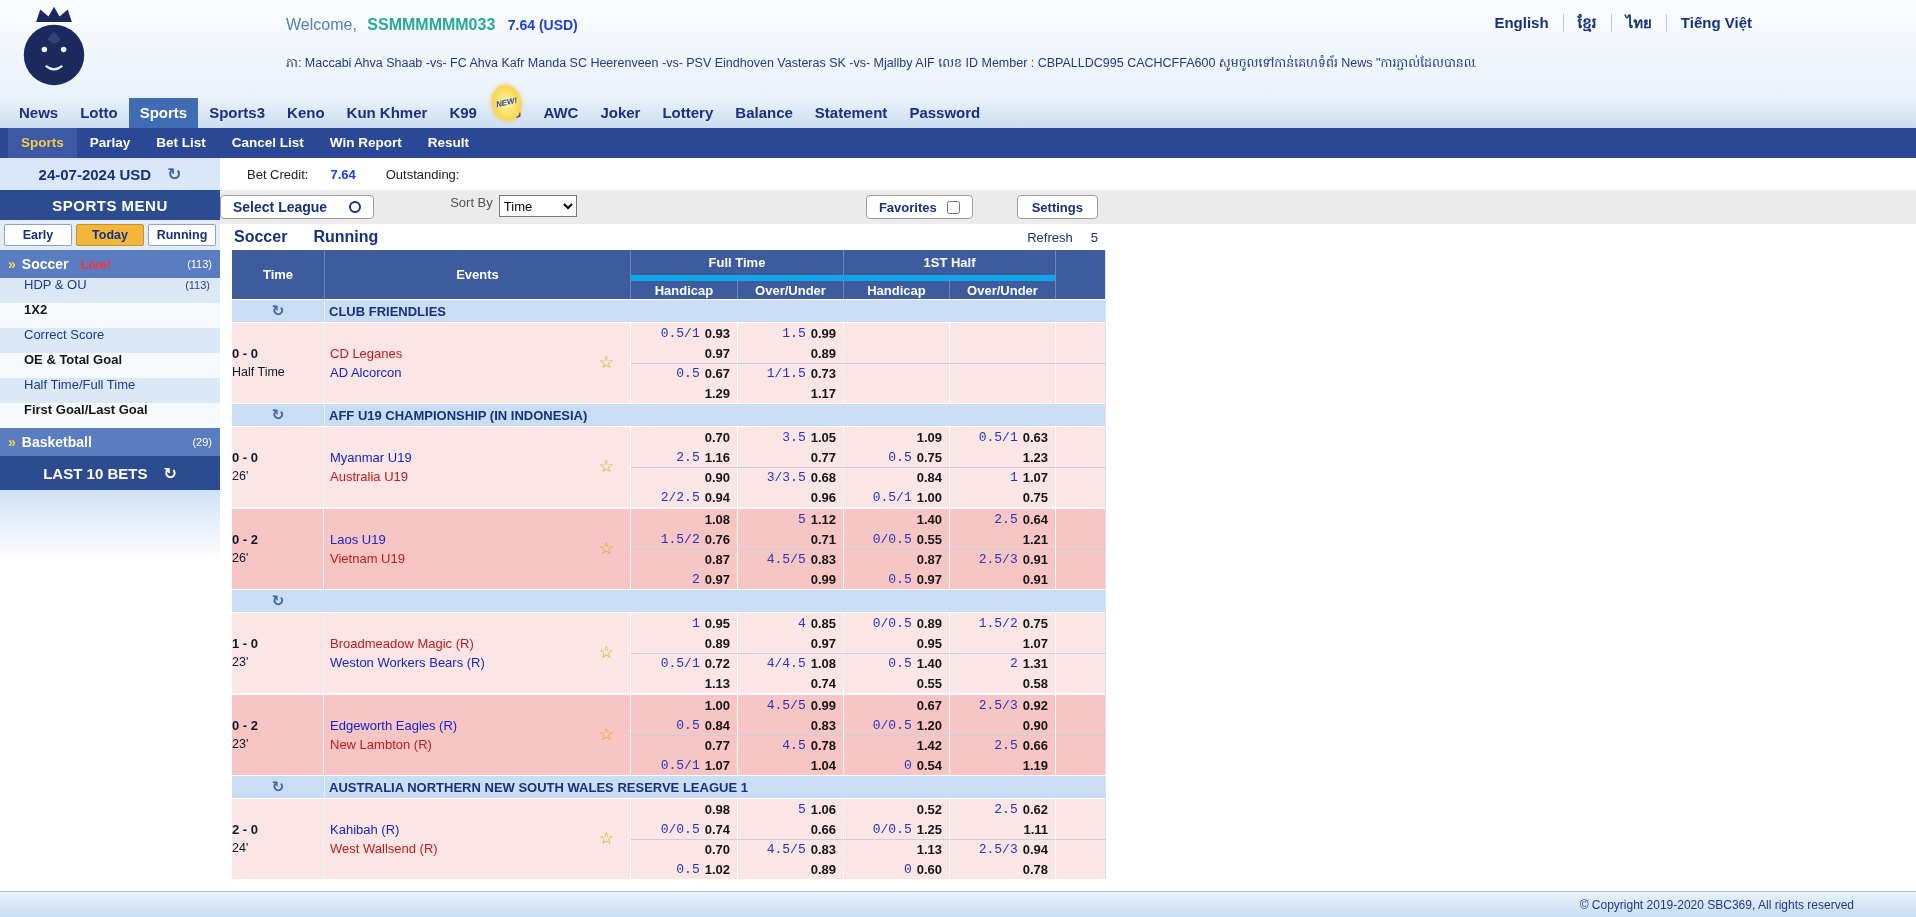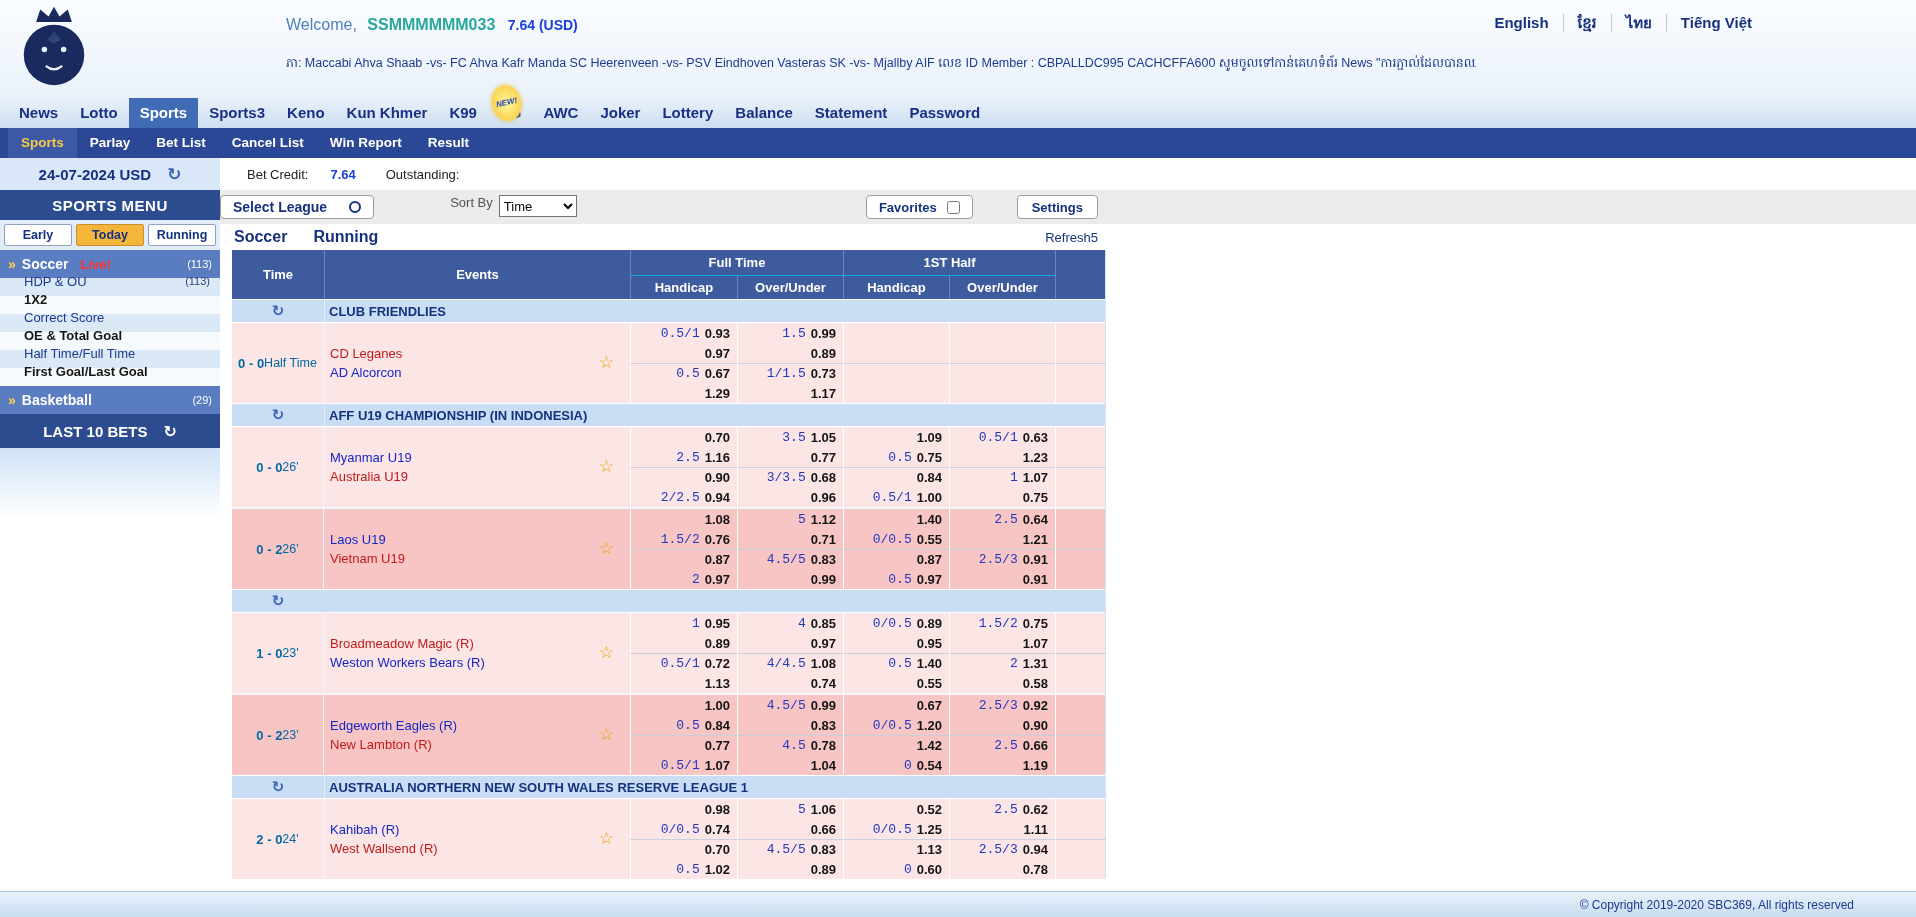--- a/index.html
+++ b/index.html
@@ -43,21 +43,21 @@
   .side-date .refresh { color:#3b63b0; font-size:17px; font-weight:bold; cursor:pointer; }
   .side-menu-title { height:30px; background:#2d4b8f; color:#fff; font-size:15px; font-weight:bold; display:flex; align-items:center; justify-content:center; letter-spacing:.5px; }
   .side-tabs { height:30px; background:#e2ecf9; display:flex; align-items:center; padding:0 4px; gap:4px; }
   .side-tab { flex:1; height:22px; background:#ffffff; border:1px solid #8fa3c0; border-radius:2px; font-size:12.5px; font-weight:bold; color:#16317e; display:flex; align-items:center; justify-content:center; cursor:pointer; }
   .side-tab.active { background:#f3b53a; border-color:#c9912a; }
   .sport-row { height:28px; background:#5a7cc0; display:flex; align-items:center; padding:0 8px; cursor:pointer; }
   .sport-row .chev { color:#ffd24a; font-size:14px; font-weight:bold; margin-right:6px; }
   .sport-row .sport-label { color:#ffffff; font-size:14px; font-weight:bold; }
   .sport-row .live { color:#ff3333; font-size:13px; font-weight:bold; margin-left:12px; }
   .sport-row .sport-count { margin-left:auto; color:#ffffff; font-size:11px; }
-  .side-item { height:18px; display:flex; align-items:center; padding:0 10px 12px 24px; font-size:13px; color:#1d3a8f; cursor:pointer; }
+  .side-item { height:25px; display:flex; align-items:center; padding:0 10px 12px 24px; font-size:13px; color:#1d3a8f; cursor:pointer; }
   .side-item.even { background:#dbe9f7; }
   .side-item.odd { background:#f7fafd; }
   .side-count { margin-left:auto; font-size:11px; color:#33417a; }
   .last-bets { height:34px; background:#2d4b8f; color:#fff; display:flex; align-items:center; justify-content:center; gap:16px; font-size:15px; font-weight:bold; }
   .last-bets .refresh { font-size:16px; cursor:pointer; font-weight:bold; }
   .side-fade { height:70px; background:linear-gradient(#cfe2f6,rgba(255,255,255,0)); }
 
   
   .main { flex:1; background:#ffffff; }
   .credit-row { height:32px; background:#ffffff; display:flex; align-items:center; padding-left:27px; font-size:13px; color:#222; }
@@ -68,37 +68,37 @@
   .select-league-btn { display:inline-flex; align-items:center; gap:22px; height:24px; padding:0 12px; background:#fff; border:1px solid #9d9d9d; border-radius:4px; font-size:14px; font-weight:bold; color:#16317e; cursor:pointer; font-family:inherit; }
   .circle-icon { width:12px; height:12px; border:2px solid #16317e; border-radius:50%; display:inline-block; }
   .sortby { margin-left:76px; font-size:13px; color:#555; }
   .sort-select { margin-left:6px; width:78px; height:22px; font-size:13px; font-family:inherit; background:#fff; border:1px solid #767676; }
   .fav-btn { margin-left:auto; display:inline-flex; align-items:center; gap:10px; height:24px; padding:0 12px; background:#fff; border:1px solid #9d9d9d; border-radius:4px; font-size:13px; font-weight:bold; color:#16317e; cursor:pointer; font-family:inherit; }
   .fav-btn input { width:13px; height:13px; cursor:pointer; }
   .settings-btn { margin-left:44px; margin-right:8px; height:24px; padding:0 14px; background:#fff; border:1px solid #9d9d9d; border-radius:4px; font-size:13px; font-weight:bold; color:#16317e; cursor:pointer; font-family:inherit; }
   .title-row { height:26px; display:flex; align-items:center; padding-left:14px; width:886px; }
   .sport-title { font-size:16px; font-weight:bold; color:#16317e; }
   .mode-title { font-size:16px; font-weight:bold; color:#16317e; margin-left:26px; }
-  .refresh-wrap { margin-left:auto; display:flex; align-items:center; padding-right:8px; font-size:13px; color:#16317e; }
+  .refresh-wrap { margin-left:auto; display:flex; align-items:center; gap:18px; padding-right:8px; font-size:13px; color:#16317e; }
   .refresh-count { font-weight:normal; }
 
   
   .odds-table { margin-left:12px; width:874px; border-right:1px solid #d4e2f4; }
   .thead { display:grid; grid-template-columns:92px 306px 107px 106px 106px 106px 51px; grid-template-rows:25px 24px; background:#3d5b9d; color:#fff; font-size:13px; font-weight:bold; }
   .th { display:flex; align-items:center; justify-content:center; border-left:1px solid #6e87ba; }
   .th.first { border-left:none; }
-  .th.sub { border-top:1px solid #0ea5e9; }
+  .th.sub { border-top:6px solid #0ea5e9; }
   .league-row { display:grid; grid-template-columns:92px 782px; height:24px; background:#c9ddf5; border-top:1px solid #fff; border-bottom:1px solid #fff; }
   .league-refresh-cell { display:flex; align-items:center; justify-content:center; color:#3b63b0; font-size:15px; font-weight:bold; cursor:pointer; }
   .league-name { display:flex; align-items:center; padding-left:4px; font-size:13px; font-weight:bold; color:#16317e; border-left:1px solid #e6eefb; }
   .match { display:grid; grid-template-columns:92px 306px 107px 106px 106px 106px 51px; grid-template-rows:repeat(4,20px); }
   .match.light { background:#fbe5e5; }
   .match.dark { background:#f8c5c5; }
   .match + .match { border-top:2px solid #f2f7fd; }
-  .cell-time { grid-area:1/1/5/2; display:flex; flex-direction:row; align-items:center; justify-content:center; line-height:19px; color:#0369a1; font-size:12.5px; border-right:1px solid #f0f5fc; }
+  .cell-time { grid-area:1/1/5/2; display:flex; flex-direction:column; align-items:flex-start; justify-content:center; line-height:19px; color:#0f172a; font-size:12.5px; border-right:1px solid #f0f5fc; }
   .score { font-weight:bold; font-size:13px; }
   .cell-events { grid-area:1/2/5/3; position:relative; display:flex; flex-direction:column; justify-content:center; padding-left:6px; line-height:19px; font-size:13px; }
   .team.red { color:#c21a1a; }
   .team.blue { color:#1526c8; }
   .star { position:absolute; right:16px; top:50%; transform:translateY(-54%); color:#e8a000; font-size:17px; cursor:pointer; }
   .odds { display:flex; align-items:center; justify-content:flex-end; gap:5px; padding-right:7px; border-left:1px solid #fff; font-size:13px; }
   .odds.r2 { border-top:1px solid #c8d0de; }
   .hcp { color:#2336c0;font-family:Liberation Mono, monospace; }
   .odd { color:#151515; font-weight:bold; }
   .extra { border-left:1px solid #fff; }

